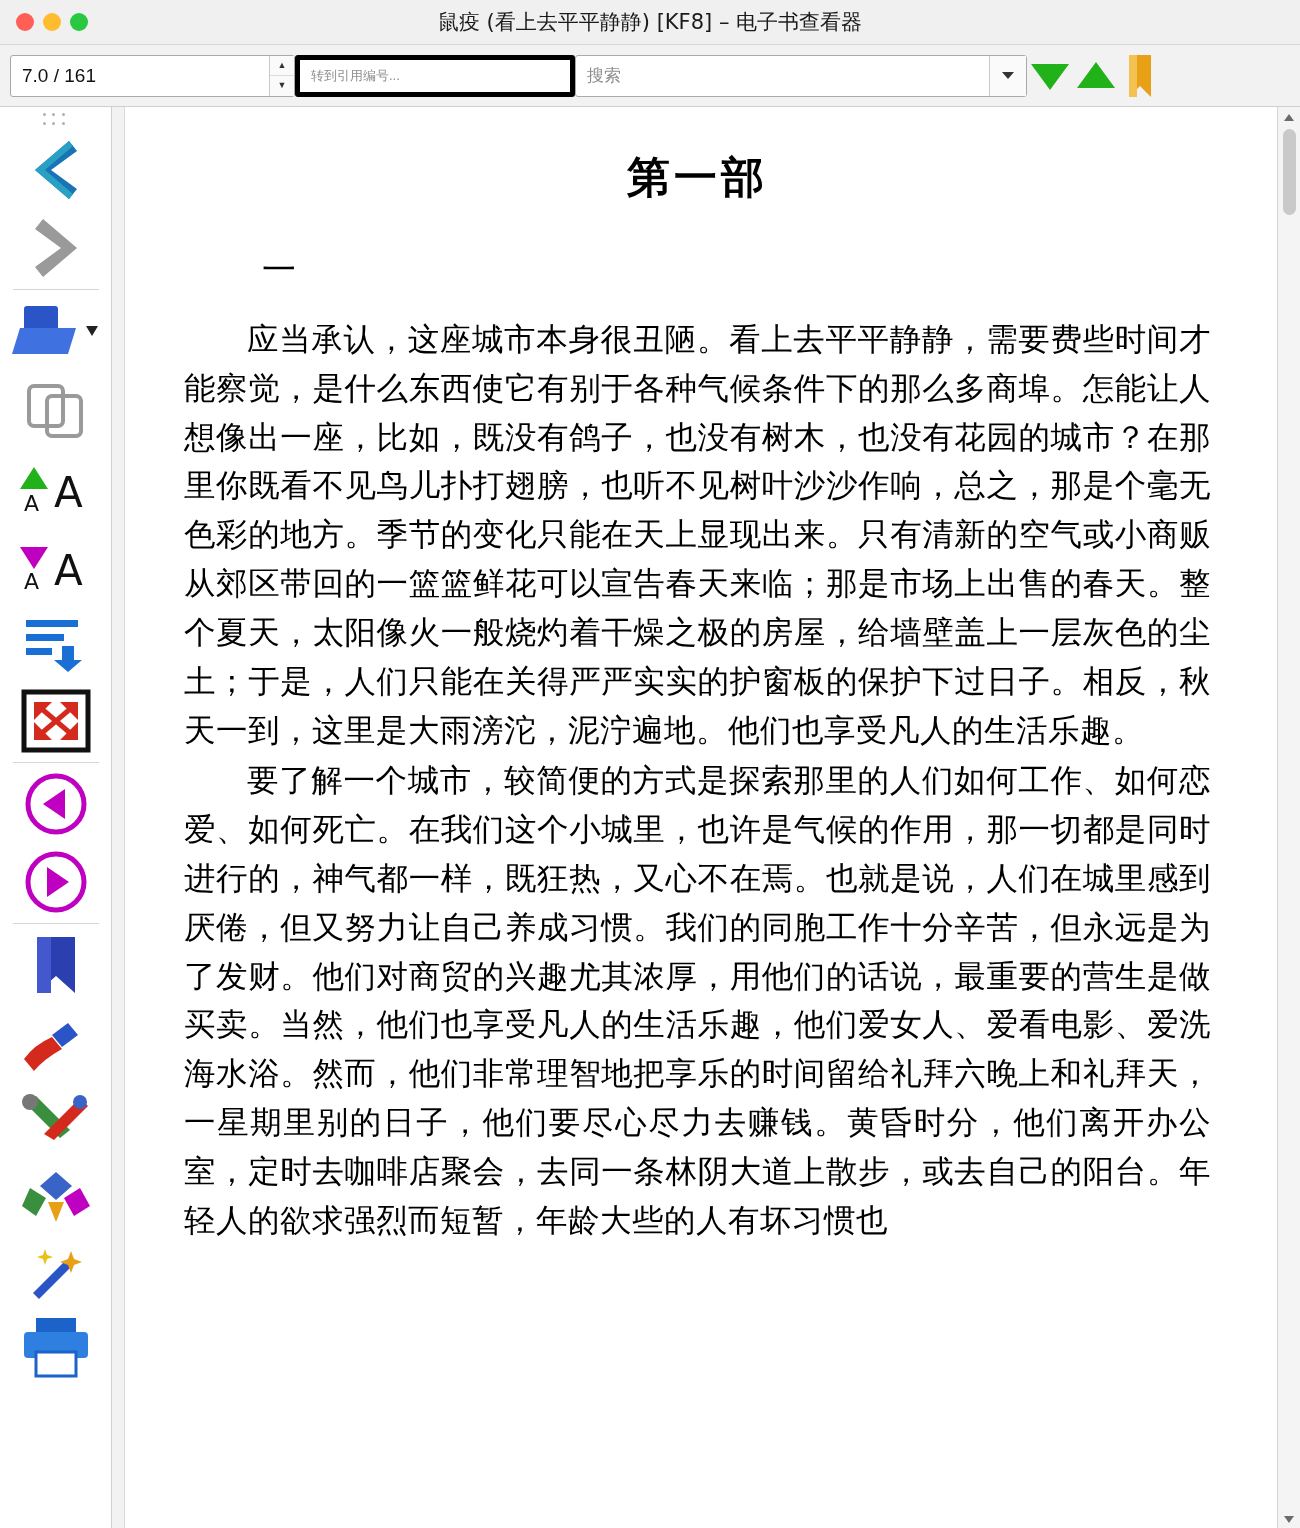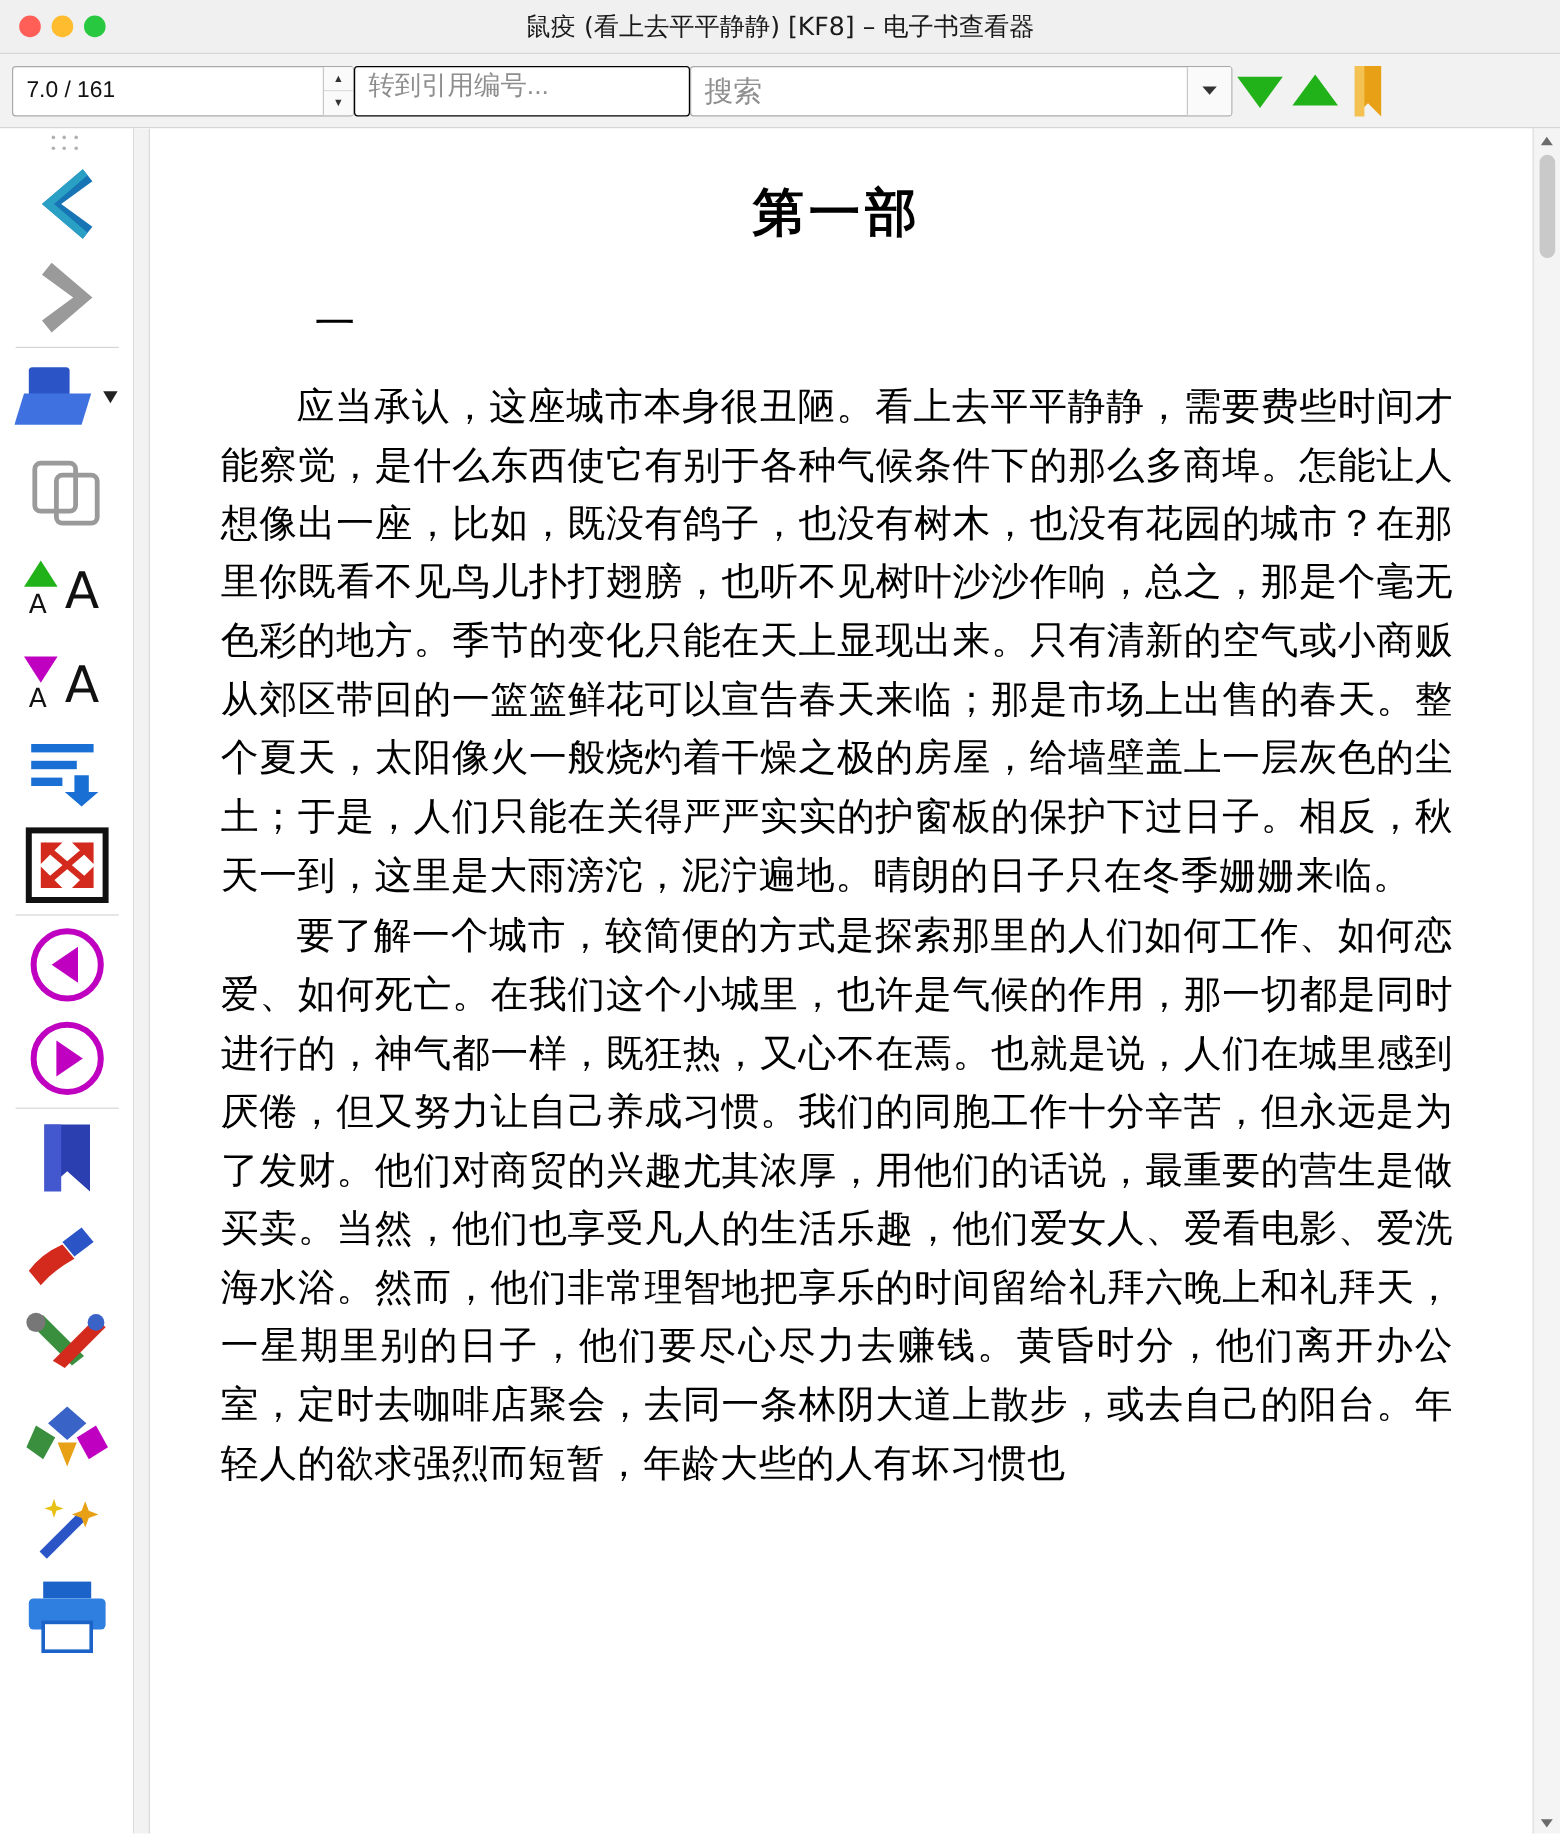--- a/index.html
+++ b/index.html
@@ -92,45 +92,45 @@
     align-items: center;
     justify-content: center;
     font-size: 9px;
     color: #333;
     line-height: 1;
   }
   .spin-btns span:first-child { border-bottom: 1px solid #dcdcdc; }
 
   .txt-field {
     height: 42px;
-    border: 1px solid #000000;
+    border: 5px solid #000000;
     border-radius: 3px;
     background: #fff;
     box-sizing: border-box;
     display: flex;
-    align-items: flex-start;
+    align-items: center;
     padding-left: 11px;
-    font-size: 22px;
+    font-size: 13px;
     color: #8e8e8e;
   }
   .ref-field { width: 280px; }
   .search-wrap {
     width: 452px;
     height: 42px;
     border: 1px solid #a9a9a9;
     border-radius: 3px;
     background: #fff;
     box-sizing: border-box;
     display: flex;
     align-items: center;
   }
   .search-wrap .ph {
     flex: 1;
     padding-left: 11px;
-    font-size: 24px;
+    font-size: 17px;
     color: #8e8e8e;
   }
   .search-drop {
     width: 36px;
     height: 100%;
     border-left: 1px solid #c8c8c8;
     display: flex;
     align-items: center;
     justify-content: center;
     background: #fafafa;
@@ -471,21 +471,21 @@
         <rect x="18" y="38" width="40" height="24" fill="#ffffff" stroke="#1b63c9" stroke-width="3"></rect>
       </svg>
     </div>
   </div>
 
   <div class="reader">
     <div class="inner-divider"></div>
     <div class="page">
       <div class="chapter-title">第一部</div>
       <div class="section-num">一</div>
-      <p class="para">应当承认，这座城市本身很丑陋。看上去平平静静，需要费些时间才能察觉，是什么东西使它有别于各种气候条件下的那么多商埠。怎能让人想像出一座，比如，既没有鸽子，也没有树木，也没有花园的城市？在那里你既看不见鸟儿扑打翅膀，也听不见树叶沙沙作响，总之，那是个毫无色彩的地方。季节的变化只能在天上显现出来。只有清新的空气或小商贩从郊区带回的一篮篮鲜花可以宣告春天来临；那是市场上出售的春天。整个夏天，太阳像火一般烧灼着干燥之极的房屋，给墙壁盖上一层灰色的尘土；于是，人们只能在关得严严实实的护窗板的保护下过日子。相反，秋天一到，这里是大雨滂沱，泥泞遍地。晴朗的日子只在冬季姗姗来临。</p>
+      <p class="para">应当承认，这座城市本身很丑陋。看上去平平静静，需要费些时间才能察觉，是什么东西使它有别于各种气候条件下的那么多商埠。怎能让人想像出一座，比如，既没有鸽子，也没有树木，也没有花园的城市？在那里你既看不见鸟儿扑打翅膀，也听不见树叶沙沙作响，总之，那是个毫无色彩的地方。季节的变化只能在天上显现出来。只有清新的空气或小商贩从郊区带回的一篮篮鲜花可以宣告春天来临；那是市场上出售的春天。整个夏天，太阳像火一般烧灼着干燥之极的房屋，给墙壁盖上一层灰色的尘土；于是，人们只能在关得严严实实的护窗板的保护下过日子。相反，秋天一到，这里是大雨滂沱，泥泞遍地。他们也享受凡人的生活乐趣。</p>
       <p class="para">要了解一个城市，较简便的方式是探索那里的人们如何工作、如何恋爱、如何死亡。在我们这个小城里，也许是气候的作用，那一切都是同时进行的，神气都一样，既狂热，又心不在焉。也就是说，人们在城里感到厌倦，但又努力让自己养成习惯。我们的同胞工作十分辛苦，但永远是为了发财。他们对商贸的兴趣尤其浓厚，用他们的话说，最重要的营生是做买卖。当然，他们也享受凡人的生活乐趣，他们爱女人、爱看电影、爱洗海水浴。然而，他们非常理智地把享乐的时间留给礼拜六晚上和礼拜天，一星期里别的日子，他们要尽心尽力去赚钱。黄昏时分，他们离开办公室，定时去咖啡店聚会，去同一条林阴大道上散步，或去自己的阳台。年轻人的欲求强烈而短暂，年龄大些的人有坏习惯也</p>
     </div>
   </div>
 
   <div class="vscroll">
     <div class="arrow">
       <span class="arrow-up"></span>
     </div>
     <div class="vthumb"></div>
     <div class="vtrack"></div>

